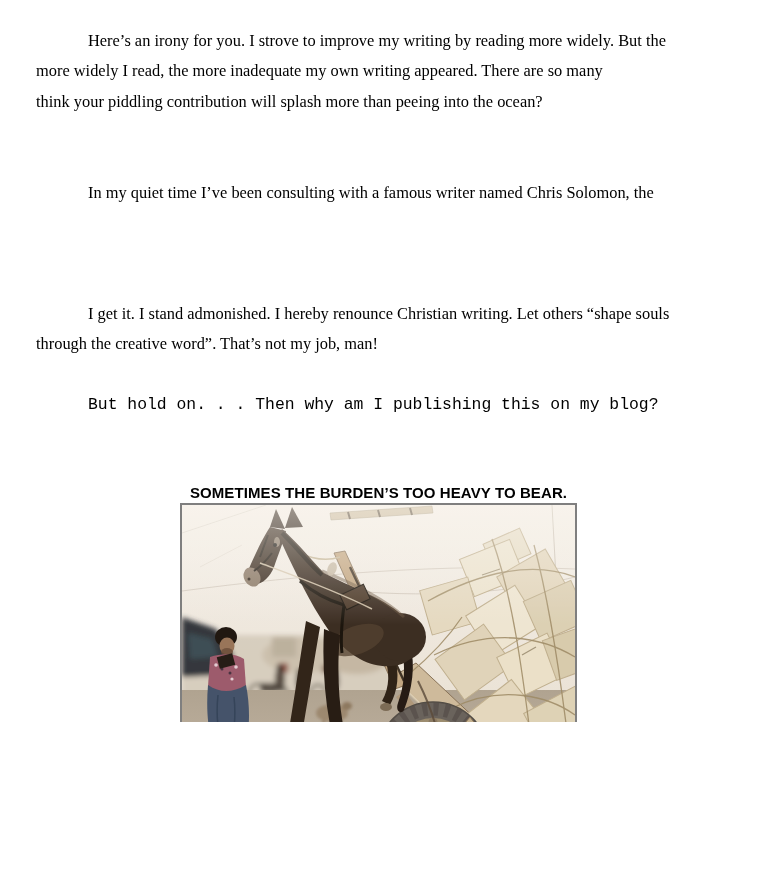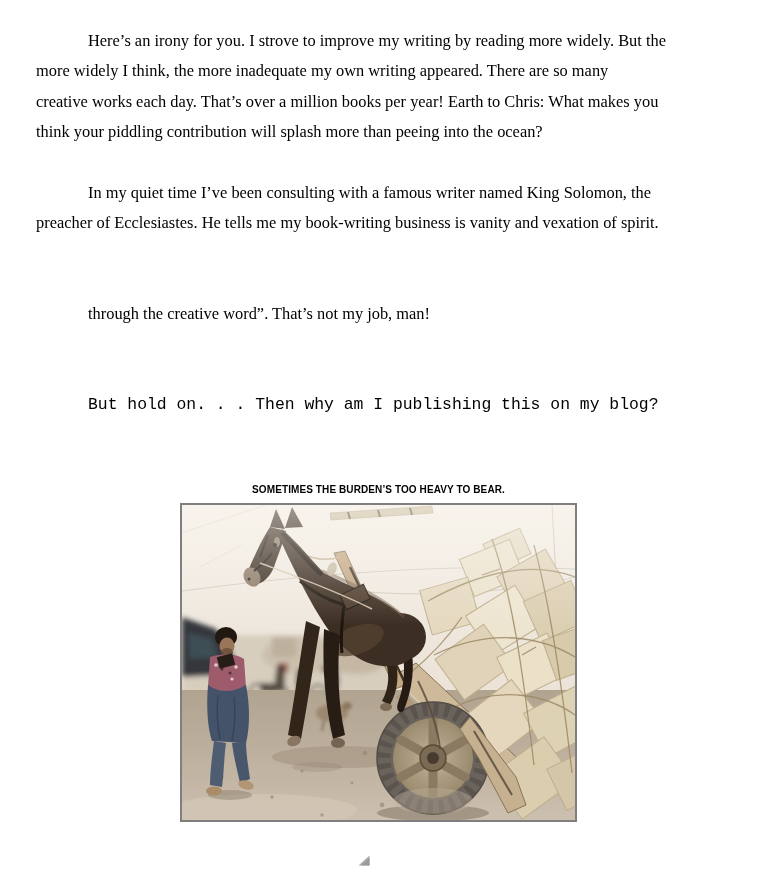--- a/index.html
+++ b/index.html
@@ -1,47 +1,46 @@
 <!DOCTYPE html>
 <html><head>
 <meta charset="utf-8">
 <style>
   html,body{margin:0;padding:0;background:#ffffff;}
-  #page{position:relative;width:764px;height:882px;background:#ffffff;overflow:hidden;
+  #page{position:relative;width:764px;height:722px;background:#ffffff;overflow:hidden;
         font-family:"Liberation Serif","DejaVu Serif",serif;color:#000;}
   .para{position:absolute;left:36px;right:24px;}
   .line{height:30.3px;line-height:30.3px;font-size:16.4px;white-space:pre;}
   .para .line:first-child{text-indent:52px;}
   #p1{top:26px;} #p2{top:177.5px;} #p3{top:298.7px;} #p4{top:389.6px;font-family:Liberation Mono, monospace;}
   #caption{position:absolute;left:180px;width:397px;top:484px;text-align:center;
            font-family:"Liberation Sans","DejaVu Sans",sans-serif;font-weight:bold;
-           font-size:10px;letter-spacing:.1px;color:#000;}
+           font-size:15px;letter-spacing:.1px;color:#000;}
   #figure{position:absolute;left:180px;top:503px;width:397px;height:319px;
           border:2px solid #7f7f7f;box-sizing:border-box;background:#efe8de;}
   #figure svg{display:block;width:393px;height:315px;filter:saturate(.92) contrast(.97) blur(.3px);}
   #resize-handle{position:absolute;left:358px;top:855px;width:12px;height:11px;}
 </style>
 </head>
 <body>
 
 <div id="page">
 
   <div class="para" id="p1">
     <div class="line">Here’s an irony for you. I strove to improve my writing by reading more widely. But the</div>
-    <div class="line">more widely I think, the more inadequate my own writing appeared. There are so many</div>
-    <div class="line">creative works each day. That’s over a million books per year! Earth to Chris: What makes you</div>
+    <div class="line">more widely I read, the more inadequate my own writing appeared. There are so many</div>
     <div class="line">think your piddling contribution will splash more than peeing into the ocean?</div>
   </div>
 
   <div class="para" id="p2">
-    <div class="line">In my quiet time I’ve been consulting with a famous writer named King Solomon, the</div>
-    <div class="line">preacher of Ecclesiastes. He tells me my book-writing business is vanity and vexation of spirit.</div>
+    <div class="line">In my quiet time I’ve been consulting with a famous writer named Chris Solomon, the</div>
   </div>
 
   <div class="para" id="p3">
+    <div class="line">I get it. I stand admonished. I hereby renounce Christian writing. Let others “shape souls</div>
     <div class="line">through the creative word”. That’s not my job, man!</div>
   </div>
 
   <div class="para" id="p4">
     <div class="line">But hold on. . . Then why am I publishing this on my blog?</div>
   </div>
 
   <div id="caption">SOMETIMES THE BURDEN’S TOO HEAVY TO BEAR.</div>
 
   <div id="figure">

